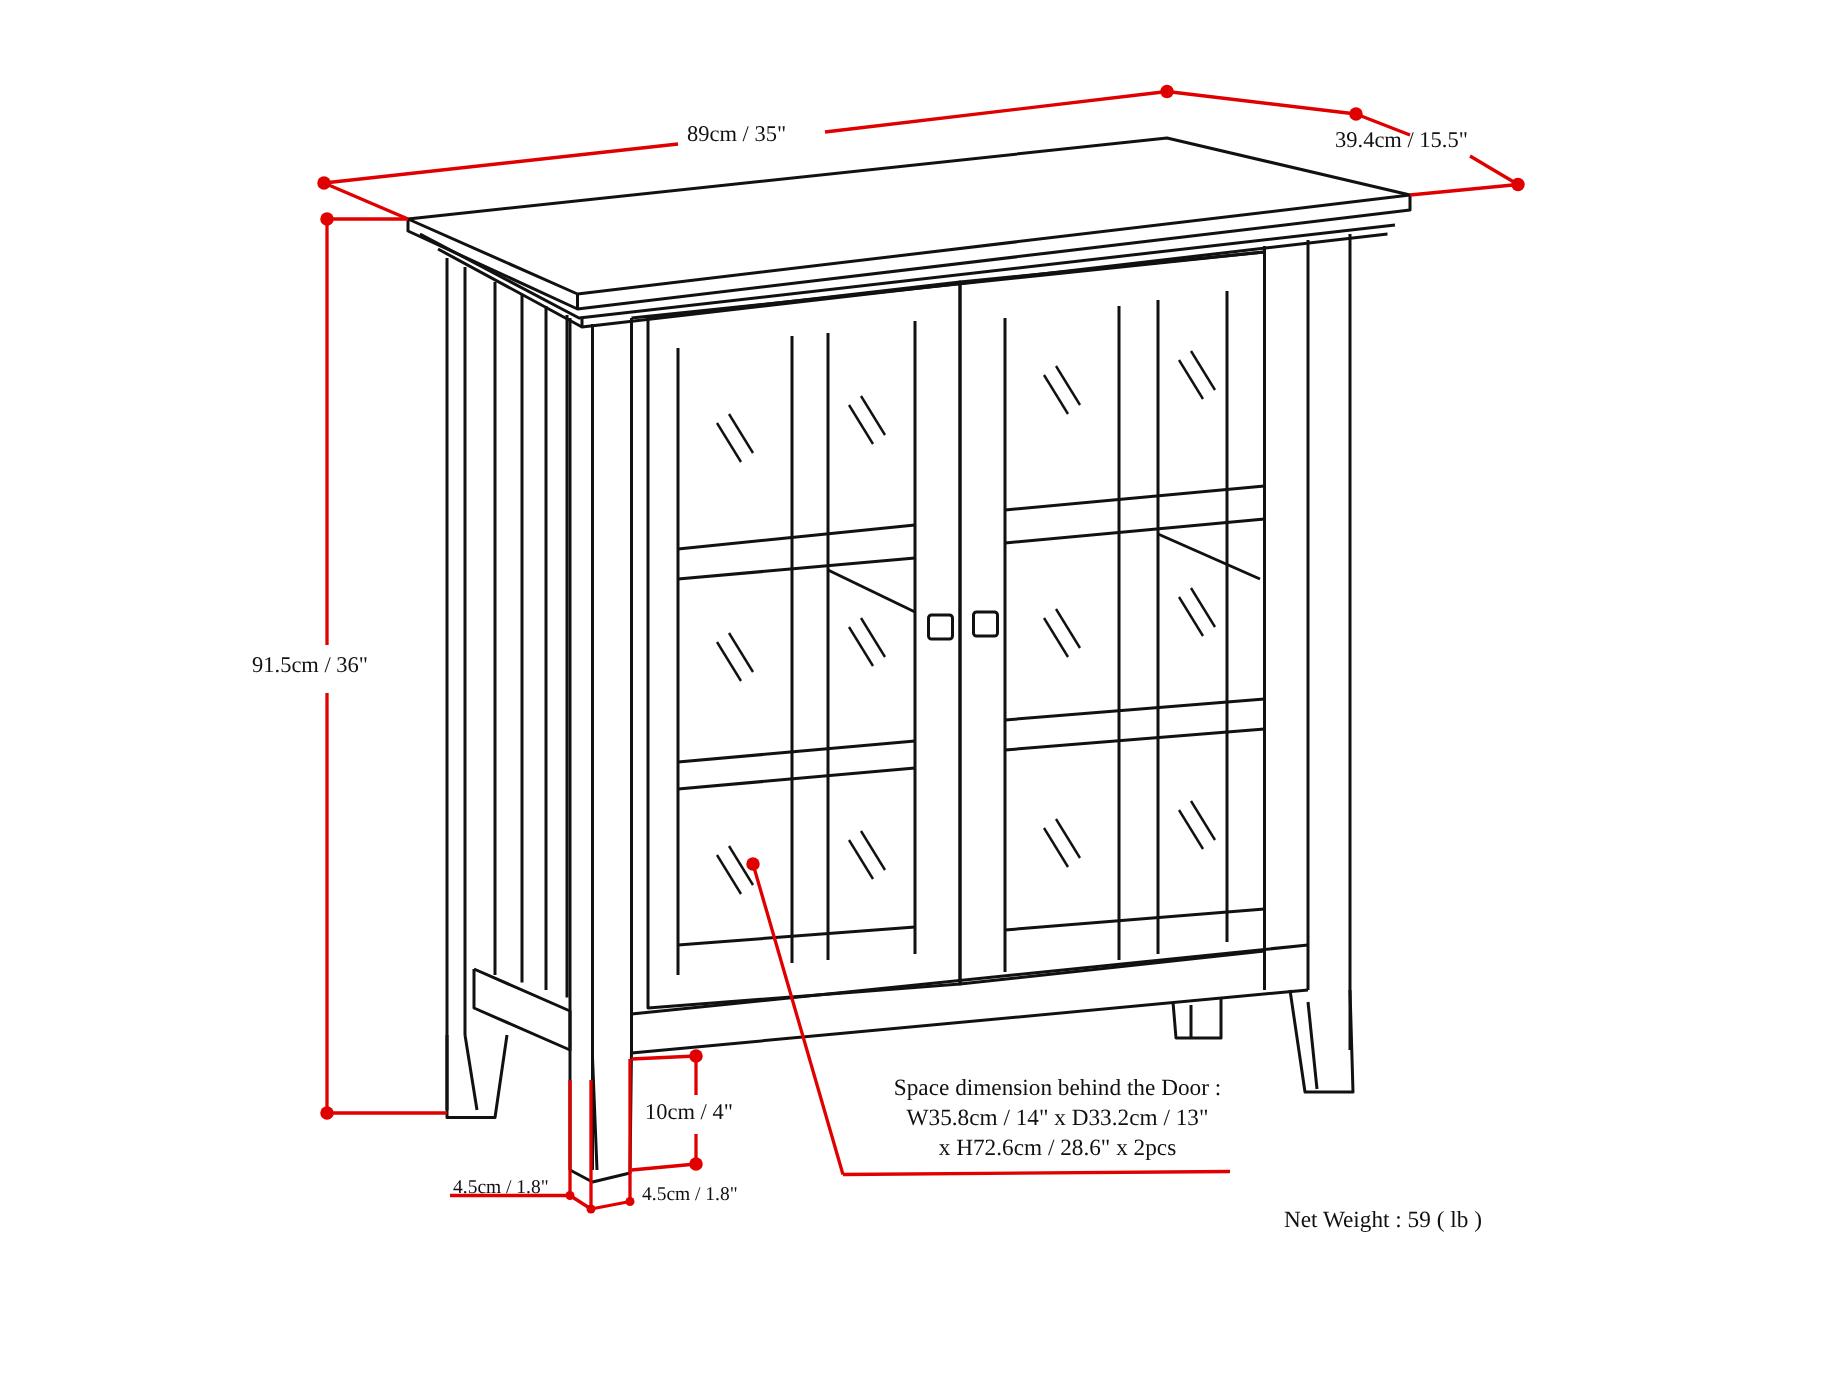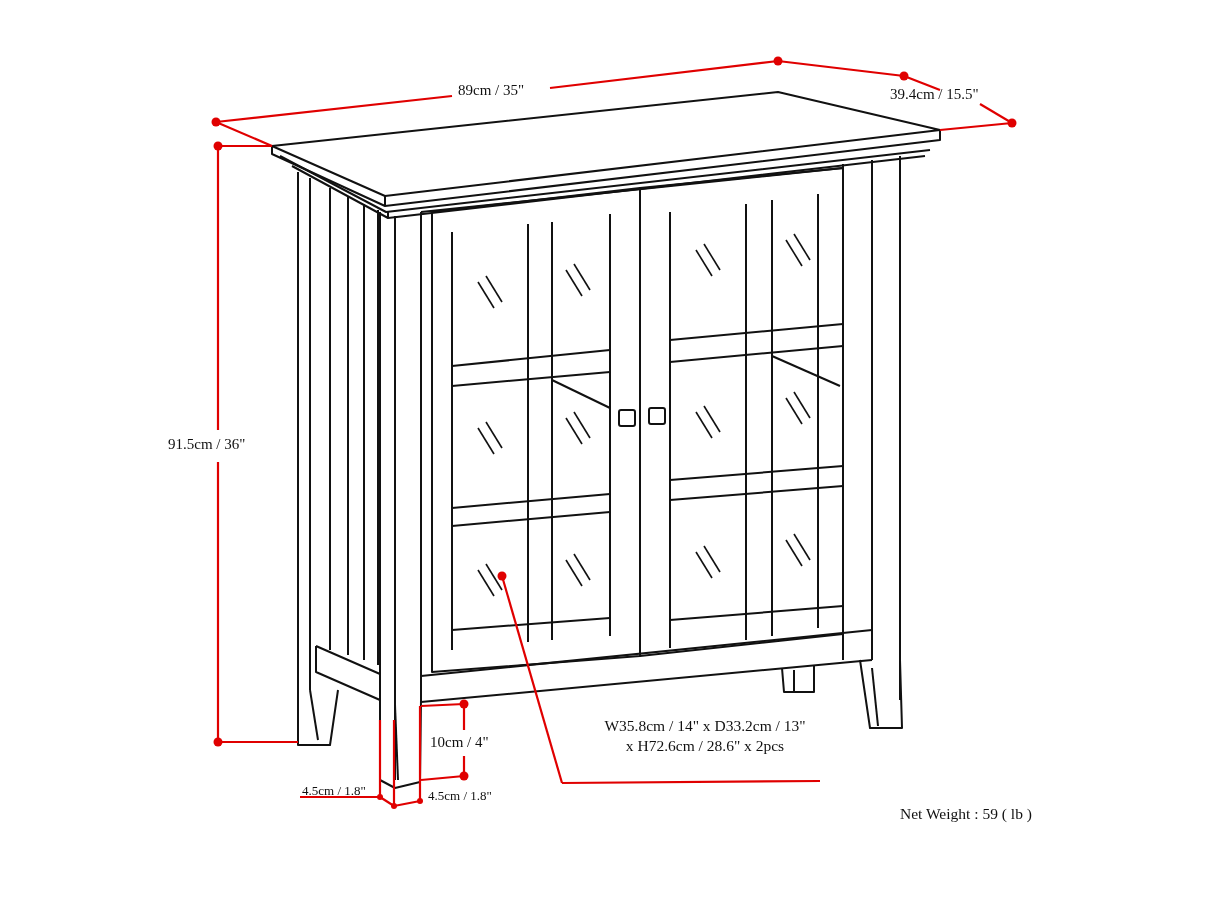--- a/index.html
+++ b/index.html
@@ -3,21 +3,21 @@
 <meta charset="utf-8">
 <style>
   html, body { margin:0; padding:0; background:#ffffff; }
   body { width:1214px; height:920px; position:relative; overflow:hidden;
          font-family: "Liberation Serif", "DejaVu Serif", serif; color:#111; }
   svg.drawing { position:absolute; left:0; top:0; width:1214px; height:920px; }
   .lbl { position:absolute; font-family:"Liberation Serif","DejaVu Serif",serif; font-size:15px; color:#111; white-space:nowrap; }
   .lbl.small { font-size:13px; }
   .note { position:absolute; left:560px; top:716px; width:290px; text-align:center; font-size:15.5px; line-height:20px; }
   .note div { white-space:nowrap; }
-  .weight { position:absolute; left:900px; top:805px; font-size:15.5px; }
+  .weight { position:absolute; left:856px; top:805px; font-size:15.5px; }
 </style>
 </head>
 <body>
 
 <svg class="drawing" viewBox="0 0 1214 920" xmlns="http://www.w3.org/2000/svg">
 
   <g fill="none" stroke="#111" stroke-width="2" stroke-linejoin="round">
 
     <polygon points="272,146 778,92 940,130 385,196" fill="#fff"></polygon>
 
@@ -166,17 +166,18 @@
 </svg>
 
 <div class="lbl" style="left:458px; top:82px;">89cm / 35"</div>
 <div class="lbl" style="left:890px; top:86px;">39.4cm / 15.5"</div>
 <div class="lbl" style="left:168px; top:436px;">91.5cm / 36"</div>
 <div class="lbl" style="left:430px; top:734px;">10cm / 4"</div>
 <div class="lbl small" style="left:302px; top:783px;">4.5cm / 1.8"</div>
 <div class="lbl small" style="left:428px; top:788px;">4.5cm / 1.8"</div>
 
 <div class="note">
+  <div>Space dimension behind the Door :</div>
   <div>W35.8cm / 14" x D33.2cm / 13"</div>
   <div>x H72.6cm / 28.6" x 2pcs</div>
 </div>
 
 <div class="lbl weight">Net Weight : 59 ( lb )</div>
 
 </body></html>

